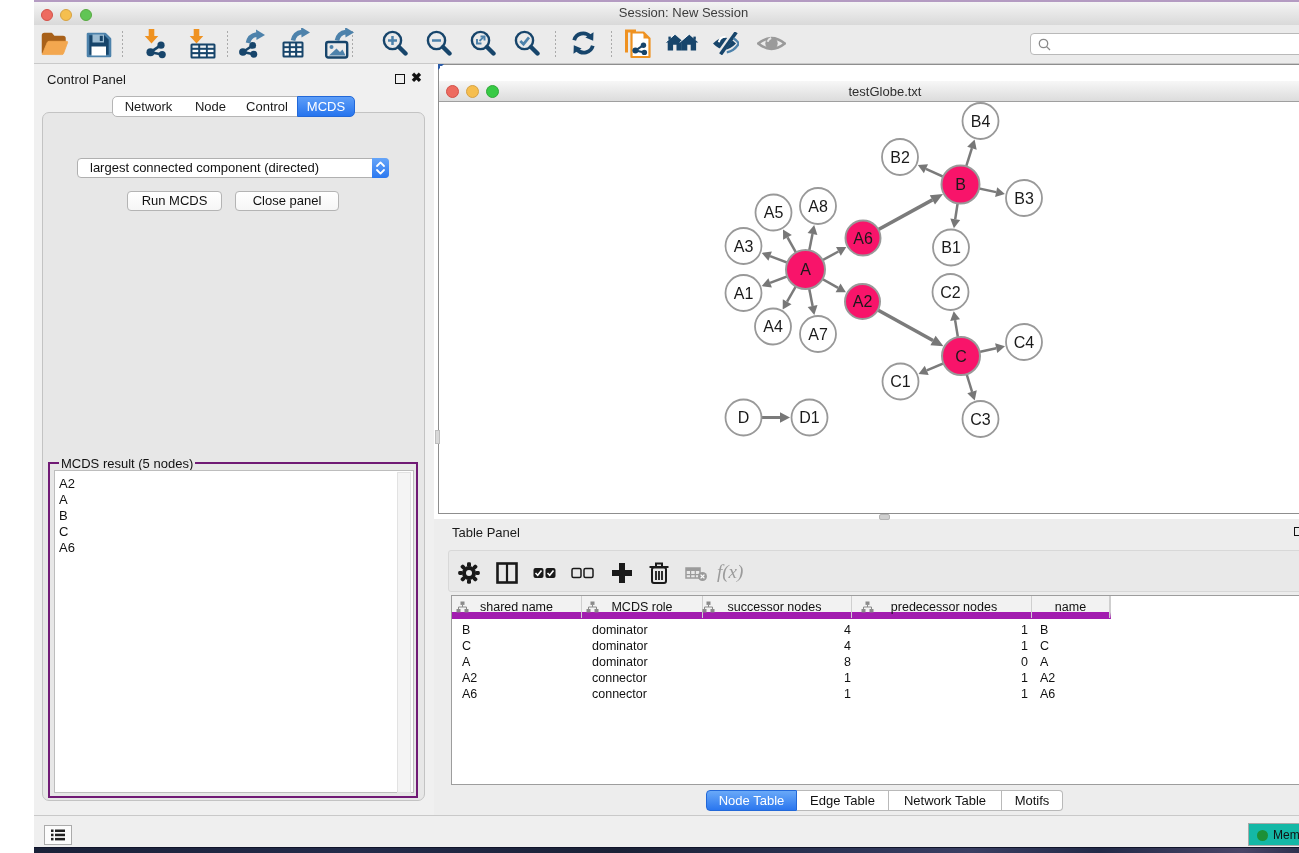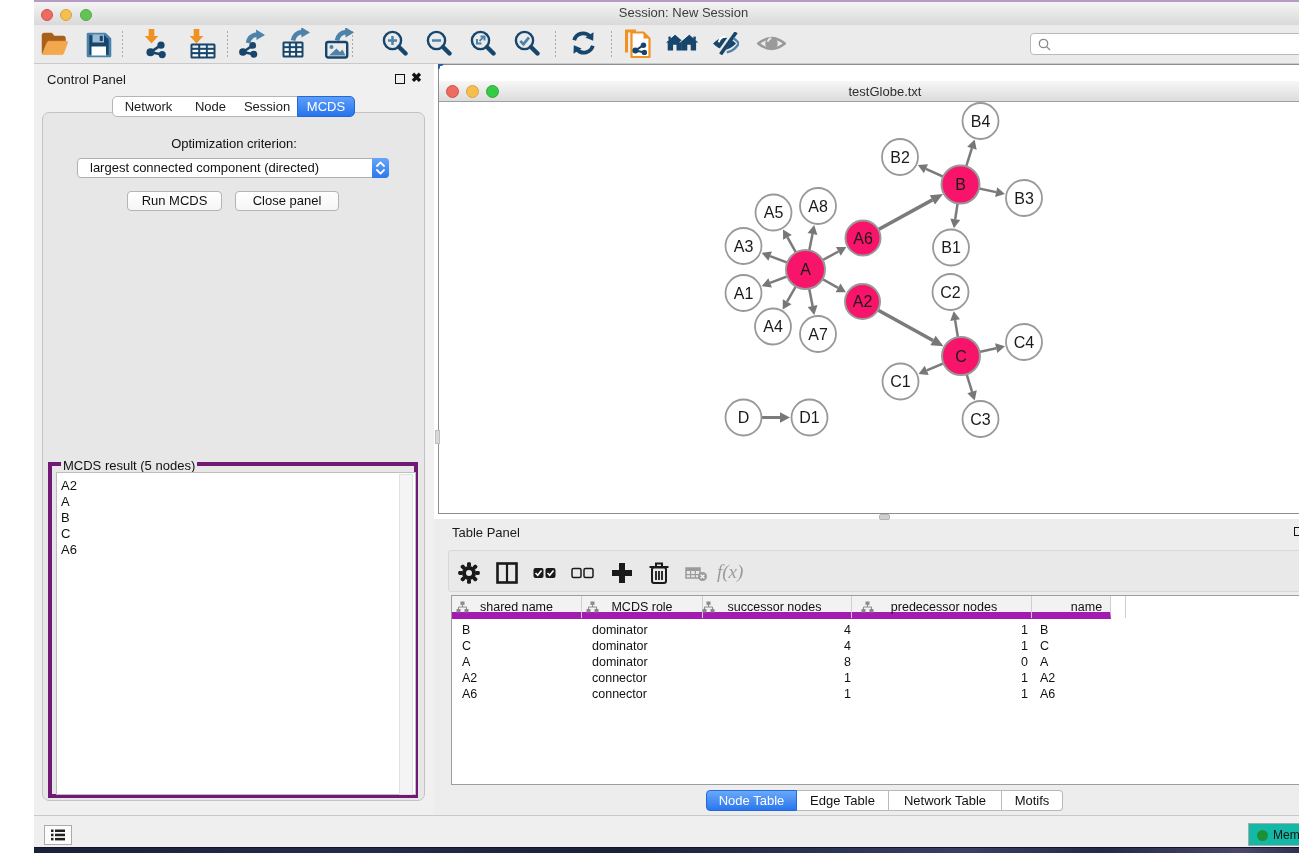--- a/index.html
+++ b/index.html
@@ -45,21 +45,21 @@
   background:linear-gradient(#5d9ef8,#2674ee); color:#ffffff; }
 #opt-label { position:absolute; left:0; top:72px; width:400px; text-align:center; font-size:13px; color:#111; }
 #dropdown { position:absolute; left:43px; top:94px; width:312px; height:20px; background:#ffffff;
   border:1px solid #b0b0b0; border-radius:4px; font-size:13px; color:#111; text-align:left; padding-left:12px; line-height:18px; }
 #dd-btn { position:absolute; right:-1px; top:-1px; width:17px; height:20px; border-radius:0 4px 4px 0;
   background:linear-gradient(#66a5f9,#2b78f0); }
 .btn { position:absolute; height:20px; background:linear-gradient(#ffffff,#f6f6f6); border:1px solid #b4b4b4;
   border-radius:4px; font-size:13px; color:#111; text-align:center; line-height:18px; }
 #btn-run { left:93px; top:127px; width:95px; }
 #btn-close { left:201px; top:127px; width:104px; }
-#groupbox { position:absolute; left:14px; top:398px; width:370px; height:336px; border:4px solid #701a75; }
+#groupbox { position:absolute; left:14px; top:398px; width:370px; height:336px; border:2px solid #701a75; }
 #groupbox-title { position:absolute; left:9px; top:-8px; background:#e7e7e7; padding:0 2px; font-size:13px; color:#111; }
 #mcds-list { position:absolute; left:4px; top:6px; width:360px; height:323px; background:#ffffff;
   border:1px solid #bdbdbd; font-size:13px; color:#111; padding-top:5px; }
 #mcds-list .li { padding-left:4px; height:16px; line-height:16px; }
 #mcds-sb { position:absolute; right:2px; top:1px; width:14px; height:321px; background:#f4f4f4; border:1px solid #e2e2e2; }
 
 
 #netwin { left:404px; top:64px; width:894px; height:450px; background:#ffffff; border:1.5px solid #8e8e8e; }
 #nw-titlebar { position:absolute; left:0; top:16px; width:100%; height:21px;
   background:linear-gradient(#f7f7f7,#dcdcdc); border-bottom:1px solid #9f9f9f; }
@@ -269,23 +269,22 @@
   </div>
   <div class="abs" id="mainline"></div>
 
   <div class="abs" id="leftpanel">
     <div id="cp-title">Control Panel</div>
     <div id="cp-max"></div>
     <div id="cp-close">✖</div>
     <div id="cp-pane"></div>
     <div class="cptab" id="tab-network">Network</div>
     <div class="cptab" id="tab-style">Node</div>
-    <div class="cptab" id="tab-select">Session</div>
+    <div class="cptab" id="tab-select">Control</div>
     <div class="cptab" id="tab-mcds">MCDS</div>
-    <div id="opt-label">Optimization criterion:</div>
     <div id="dropdown">largest connected component (directed)
       <div id="dd-btn"><svg width="17" height="20" viewBox="0 0 17 20">
             <path d="M5 8 L8.5 4.4 L12 8" fill="none" stroke="#ffffff" stroke-width="1.8" stroke-linecap="round" stroke-linejoin="round"></path>
             <path d="M5 12 L8.5 15.6 L12 12" fill="none" stroke="#ffffff" stroke-width="1.8" stroke-linecap="round" stroke-linejoin="round"></path>
           </svg></div>
     </div>
     <div class="btn" id="btn-run">Run MCDS</div>
     <div class="btn" id="btn-close">Close panel</div>
     <div id="groupbox">
       <div id="groupbox-title">MCDS result (5 nodes)</div>
@@ -496,21 +495,21 @@
               <path d="M6.5 4 V6 M2.5 8 V6 H10.5 V8" fill="none" stroke="#8a8a8a" stroke-width="1"></path>
             </svg>successor nodes</div>
 <div class="th" style="left:405px;width:175px"><svg width="13" height="12" viewBox="0 0 13 12">
               <g fill="#8a8a8a">
                 <rect x="4.5" y="0.5" width="4" height="3.4"></rect>
                 <rect x="0.5" y="8" width="4" height="3.4"></rect>
                 <rect x="8.5" y="8" width="4" height="3.4"></rect>
               </g>
               <path d="M6.5 4 V6 M2.5 8 V6 H10.5 V8" fill="none" stroke="#8a8a8a" stroke-width="1"></path>
             </svg>predecessor nodes</div>
-<div class="th" style="left:596px;width:78px">name</div>
+<div class="th" style="left:580px;width:78px">name</div>
       </div>
       <div class="tr" style="top:26px">
           <div class="td" style="left:10px">B</div>
           <div class="td" style="left:140px">dominator</div>
           <div class="td" style="left:251px;width:148px;text-align:right">4</div>
           <div class="td" style="left:405px;width:171px;text-align:right">1</div>
           <div class="td" style="left:588px">B</div>
         </div>
 <div class="tr" style="top:42px">
           <div class="td" style="left:10px">C</div>

